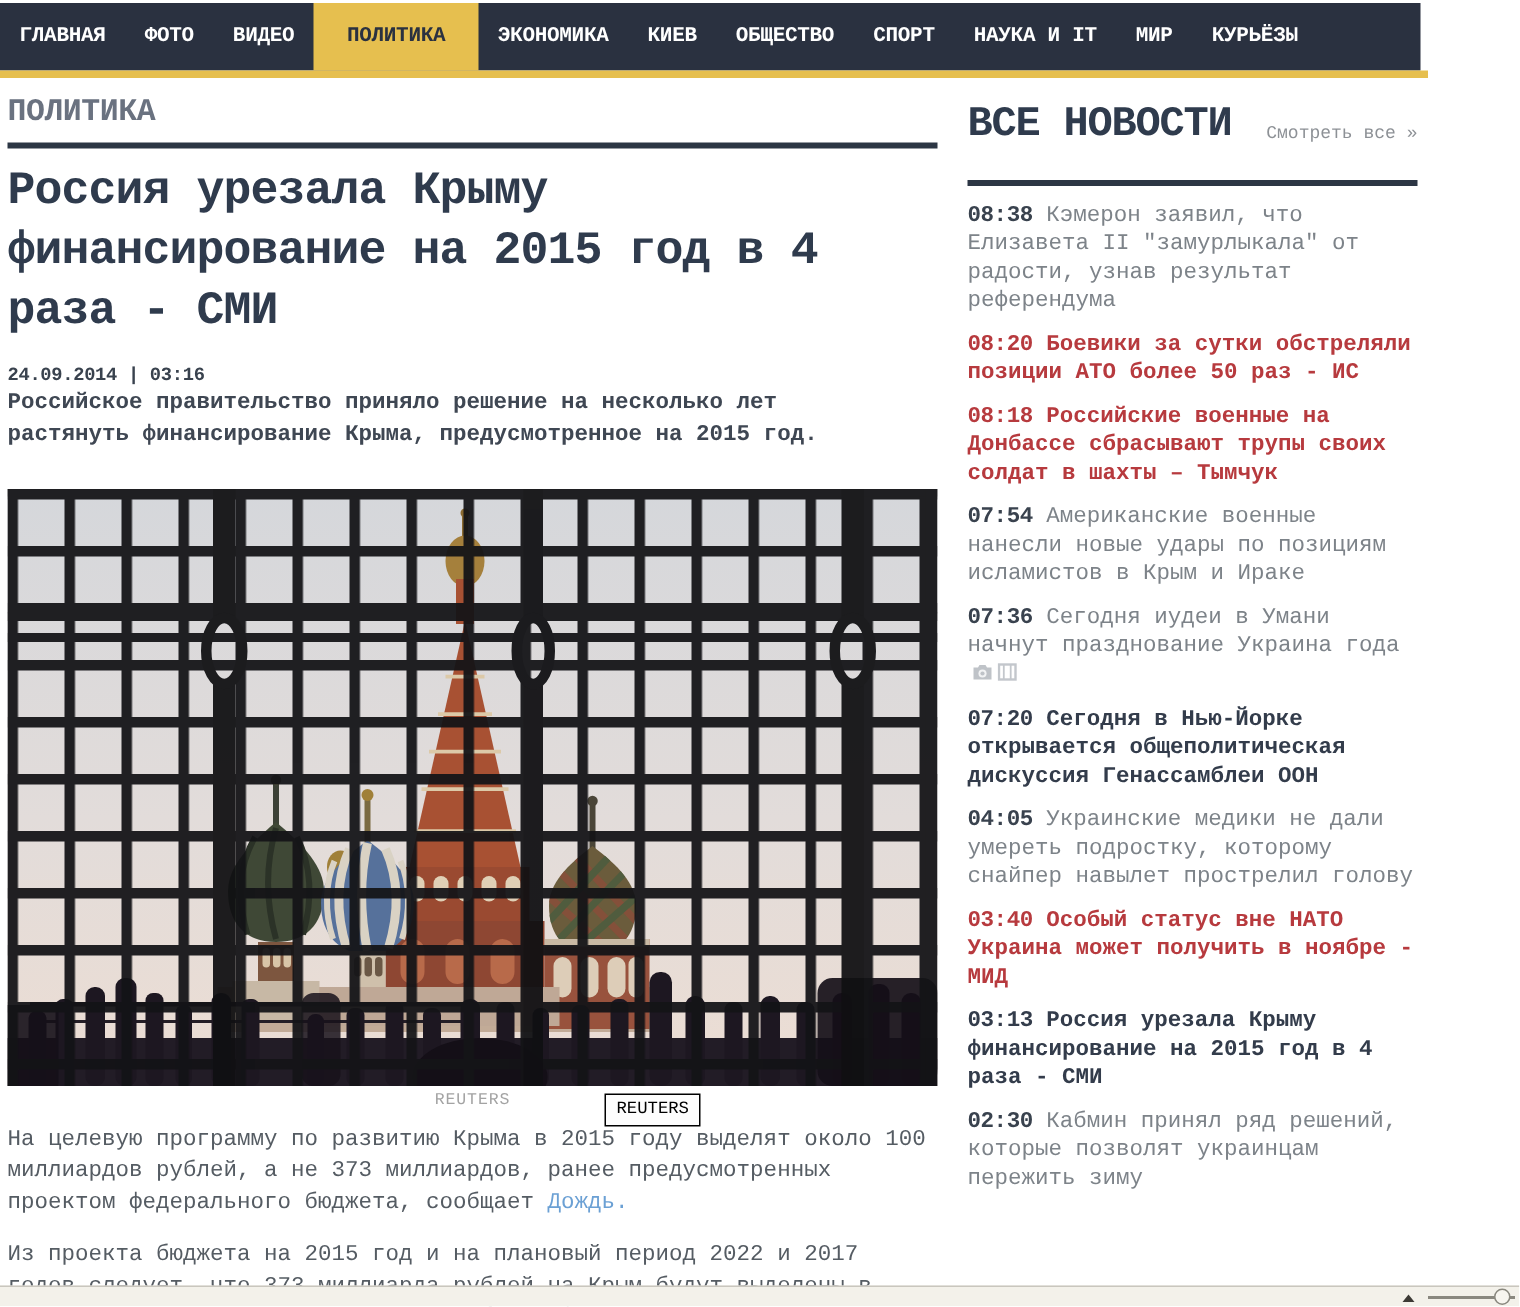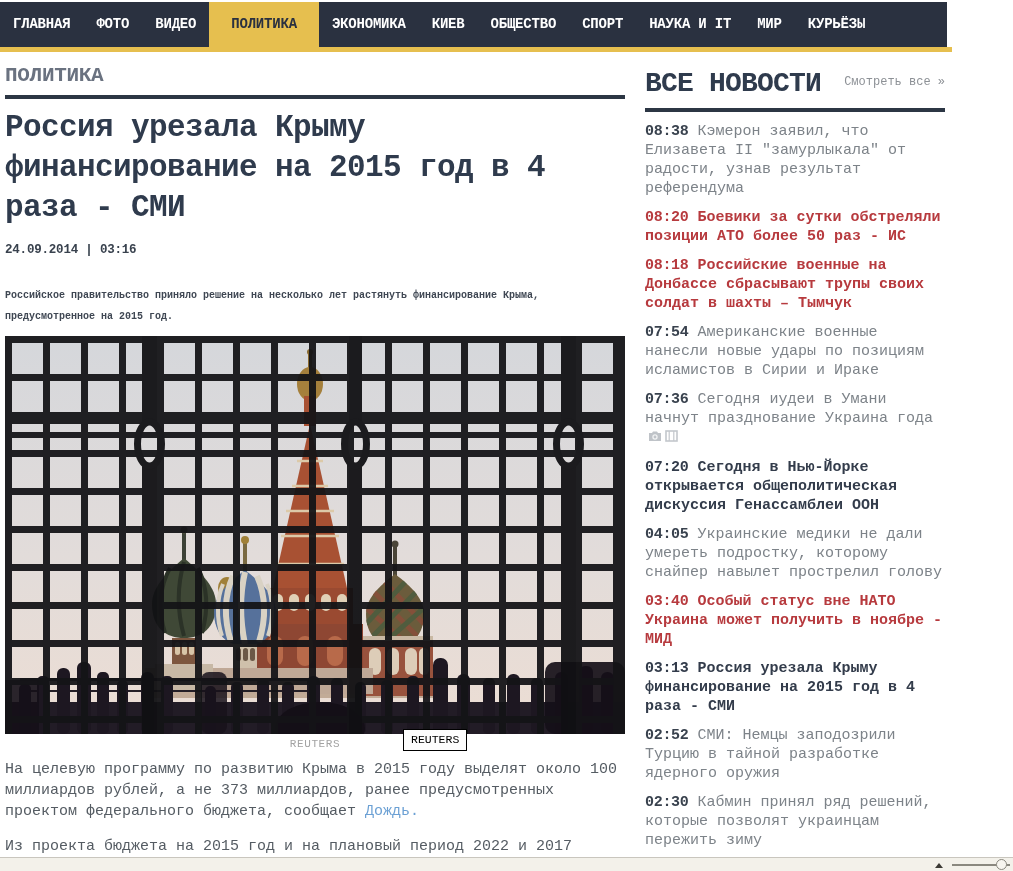--- a/index.html
+++ b/index.html
@@ -14,34 +14,34 @@
               line-height:45px; padding:0 13px; cursor:pointer; white-space:nowrap; }
   .nav-item.active { background:#e6bf4f; color:#2a3140; padding:0 22px; }
   .accent-strip { width:952px; height:5px; background:#e6bf4f; }
 
   
   .left-col { position:absolute; left:5px; top:64px; width:620px; }
   .section-title { color:#6a7280; font-size:21px; font-weight:bold; letter-spacing:-0.3px; margin-bottom:8px; }
   .rule { height:4px; background:#2c3644; border:0; }
   .headline { color:#2f3b4d; font-size:31px; font-weight:bold; line-height:40px;
               letter-spacing:-0.6px; margin-top:9px; margin-bottom:15px; }
-  .datetime { color:#39424e; font-size:12.5px; font-weight:bold; margin-bottom:28px; letter-spacing:-0.2px; }
-  .lead { color:#3f4753; font-size:10px; font-weight:bold; line-height:21px; margin-bottom:9px; width:600px; }
+  .datetime { color:#39424e; font-size:12.5px; font-weight:bold; margin-bottom:1px; letter-spacing:-0.2px; }
+  .lead { color:#3f4753; font-size:15px; font-weight:bold; line-height:21px; margin-bottom:26px; width:600px; }
   .photo { display:block; width:620px; height:398px; }
   .photo-credit { text-align:center; color:#a3a3a3; font-size:11px; letter-spacing:0.6px; margin-top:4px; }
   .body-p { color:#555c63; font-size:15px; line-height:21px; margin-top:9px; margin-bottom:14px; width:615px; }
   .inline-link { color:#6ba0d4; cursor:pointer; }
 
   
   .tooltip { position:absolute; left:403px; top:729px; z-index:30; background:#fdfdfd;
              border:1px solid #000; color:#000; font-size:11.5px; padding:3px 7px 4px; }
 
   
   .right-col { position:absolute; left:645px; top:68px; width:300px; }
-  .sidebar-head { display:flex; justify-content:space-between; align-items:center; margin-bottom:9px; }
+  .sidebar-head { display:flex; justify-content:space-between; align-items:flex-end; margin-bottom:21px; }
   .sidebar-title { color:#2f3b4d; font-size:28px; font-weight:bold; letter-spacing:-0.8px; }
   .view-all { color:#8d9196; font-size:12px; cursor:pointer; padding-bottom:3px; }
   .news-list { margin-top:10px; }
   .news-item { font-size:15px; line-height:19px; margin-bottom:10px; cursor:pointer; }
   .news-time { font-weight:bold; letter-spacing:-0.3px; }
   .news-item.style-gray .news-text { color:#7d8389; font-weight:normal;margin-top:21px; }
   .news-item.style-gray .news-time { color:#39424e; }
   .news-item.style-bold .news-text, .news-item.style-bold .news-time { color:#333c4b; font-weight:bold; }
   .news-item.style-red  .news-text, .news-item.style-red  .news-time { color:#b73a3e; font-weight:bold; }
   .news-icon { display:inline-block; vertical-align:-1px; margin-left:3px; }
@@ -256,21 +256,21 @@
         <div class="news-item style-red">
     <span class="news-time">08:20</span>
     <span class="news-text"> Боевики за сутки обстреляли позиции АТО более 50 раз - ИС</span>
   </div>
         <div class="news-item style-red">
     <span class="news-time">08:18</span>
     <span class="news-text"> Российские военные на Донбассе сбрасывают трупы своих солдат в шахты – Тымчук</span>
   </div>
         <div class="news-item style-gray">
     <span class="news-time">07:54</span>
-    <span class="news-text"> Американские военные нанесли новые удары по позициям исламистов в Сирии и Ираке</span>
+    <span class="news-text"> Американские военные нанесли новые удары по позициям исламистов в Крым и Ираке</span>
   </div>
         <div class="news-item style-gray">
     <span class="news-time">07:36</span>
     <span class="news-text"> Сегодня иудеи в Умани начнут празднование Украина года</span>
   <span class="news-icon"><svg width="14" height="12" viewBox="0 0 14 12">
               <path d="M1 3h3l1-1.6h4L10 3h3v8H1z" fill="#bfc3c8"></path>
               <circle cx="7" cy="7" r="2.7" fill="#f2f3f4"></circle>
               <circle cx="7" cy="7" r="1.4" fill="#bfc3c8"></circle>
             </svg></span><span class="news-icon"><svg width="13" height="12" viewBox="0 0 13 12">
               <rect x="1" y="1" width="11" height="10" fill="none" stroke="#c3c7cc" stroke-width="1.6"></rect>
@@ -287,24 +287,20 @@
   </div>
         <div class="news-item style-red">
     <span class="news-time">03:40</span>
     <span class="news-text"> Особый статус вне НАТО Украина может получить в ноябре - МИД</span>
   </div>
         <div class="news-item style-bold">
     <span class="news-time">03:13</span>
     <span class="news-text"> Россия урезала Крыму финансирование на 2015 год в 4 раза - СМИ</span>
   </div>
         <div class="news-item style-gray">
-    <span class="news-time">02:52</span>
-    <span class="news-text"> СМИ: Немцы заподозрили Турцию в тайной разработке ядерного оружия</span>
-  </div>
-        <div class="news-item style-gray">
     <span class="news-time">02:30</span>
     <span class="news-text"> Кабмин принял ряд решений, которые позволят украинцам пережить зиму</span>
   </div>
       </div>
   </div>
 
   <div class="status-bar">
     <div class="status-arrow"></div>
     <div class="zoom-slider"></div>
     <div class="zoom-knob"></div>

